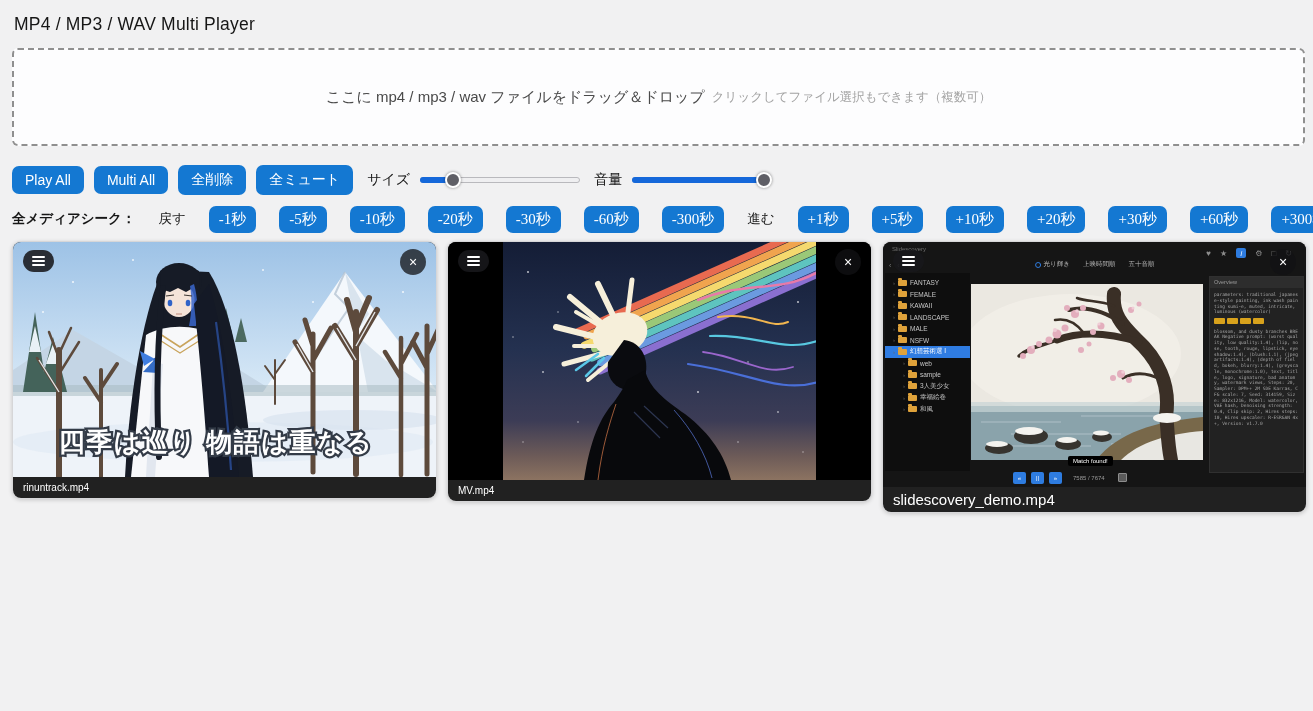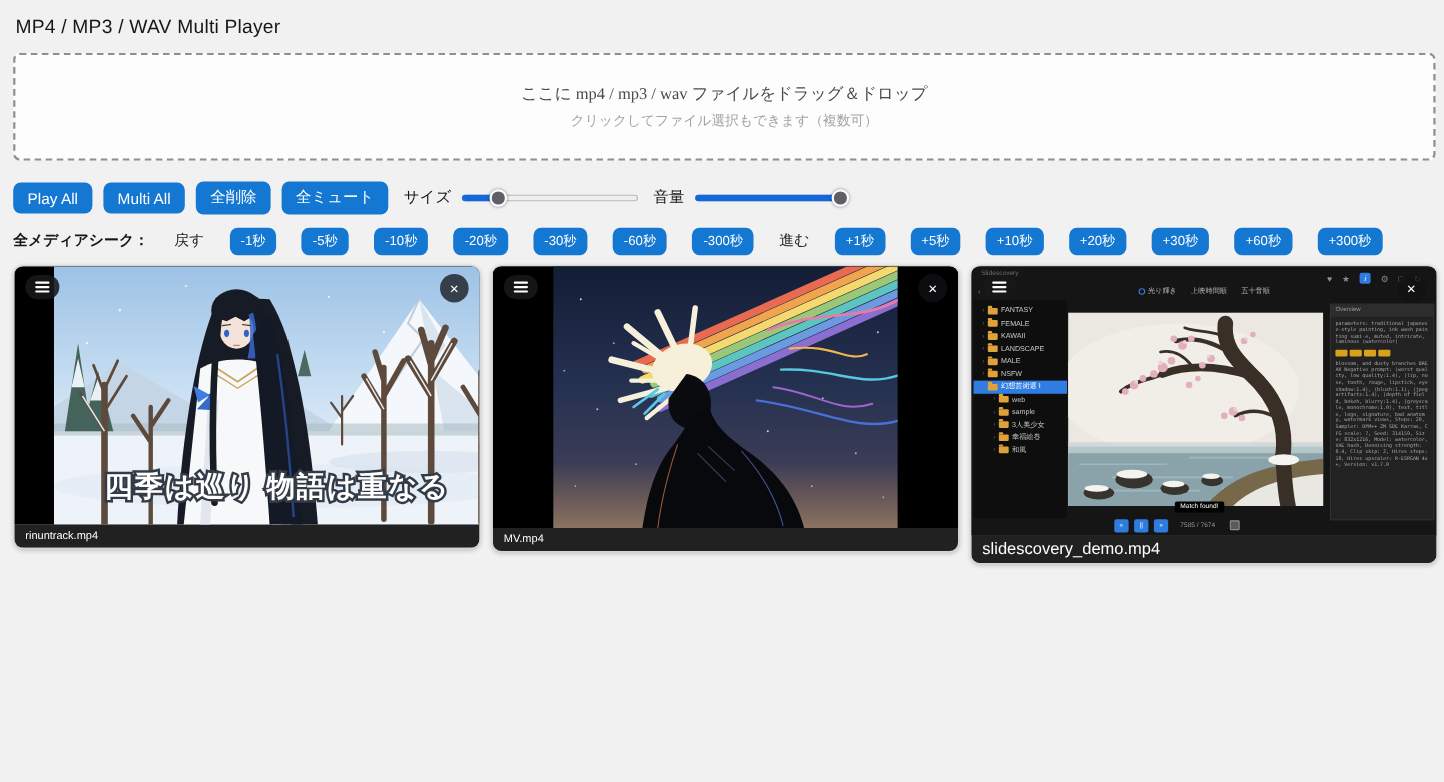--- a/index.html
+++ b/index.html
@@ -11,22 +11,22 @@
     position:relative;
   }
   .wrap { padding:0 6px 0 12px; }
 
   
   .page-title { font-size:17.5px; font-weight:400; margin:14px 2px 13px; letter-spacing:.2px; }
 
   
   .dropzone {
     height:98px; border:2px dashed #8f8f8f; border-radius:6px; background:#fdfdfe;
-    display:flex; flex-direction:column; align-items:center; justify-content:center; gap:7px;
-    margin-right:2px; cursor:pointer;font-family:Liberation Serif, serif;
+    display:flex; align-items:center; justify-content:center; gap:7px;
+    margin-right:2px; cursor:pointer;
   }
   .dz-line1 { font-size:15px; color:#4a4a4a; }
   .dz-line2 { font-size:12.5px; color:#a3a3a3; }
 
   
   .row1 { display:flex; align-items:center; gap:10px; margin-top:19px; height:30px; }
   .btn {
     background:#1478d2; color:#fff; border:none; border-radius:7px;
     font-size:14px; padding:6px 13px; font-family:inherit; cursor:pointer; white-space:nowrap;
   }
@@ -49,31 +49,31 @@
   #volume-slider { width:135px; }
   #volume-slider .fill { width:135px; }
   #volume-slider .thumb { left:124px; }
 
   
   .row2 { display:flex; align-items:center; gap:23px; margin-top:11px; height:26px; }
   .seek-title { font-size:13.5px; font-weight:700; white-space:nowrap; }
   .seek-dir { font-size:13.5px; color:#222; white-space:nowrap; }
   .btn-sm {
     background:#1478d2; color:#fff; border:none; border-radius:7px;
-    font-size:12px; padding:4px 10px; font-family:Liberation Sans, sans-serif; cursor:pointer; white-space:nowrap;
+    font-size:15px; padding:4px 10px; font-family:Liberation Serif, serif; cursor:pointer; white-space:nowrap;
   }
 
   
   .cards { display:flex; gap:10px; align-items:flex-start; margin-top:9px; }
   .card {
     width:425px; background:#fff; border:1px solid #d6d6d8; border-radius:9px; overflow:hidden;
     box-shadow:0 1px 4px rgba(0,0,0,.18); position:relative; flex:none;
   }
   .video { position:relative; overflow:hidden; background:#000; }
-  .v1 { height:235px;padding-left:36px; } .v2 { height:238px; } .v3 { height:245px; }
+  .v1 { height:235px; } .v2 { height:238px; } .v3 { height:245px; }
   .namebar { background:#212121; color:#fff; padding:5px 10px; font-size:10px; }
   .namebar.big { font-size:15px; padding:4px 10px; }
   .menu-btn {
     position:absolute; top:8px; left:10px; width:31px; height:22px; border-radius:11px;
     background:rgba(24,24,27,.88); display:flex; flex-direction:column; gap:2.5px;
     align-items:center; justify-content:center; cursor:pointer; z-index:5; border:none;
   }
   .menu-btn i { display:block; width:13px; height:1.8px; background:#fff; border-radius:1px; }
   .close-btn {
     position:absolute; top:7px; right:10px; width:26px; height:26px; border-radius:50%;

